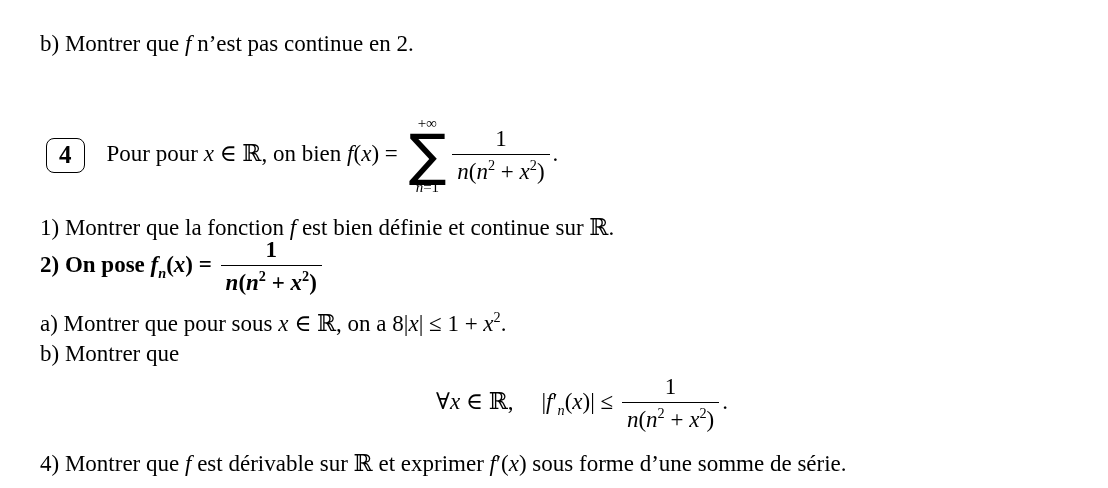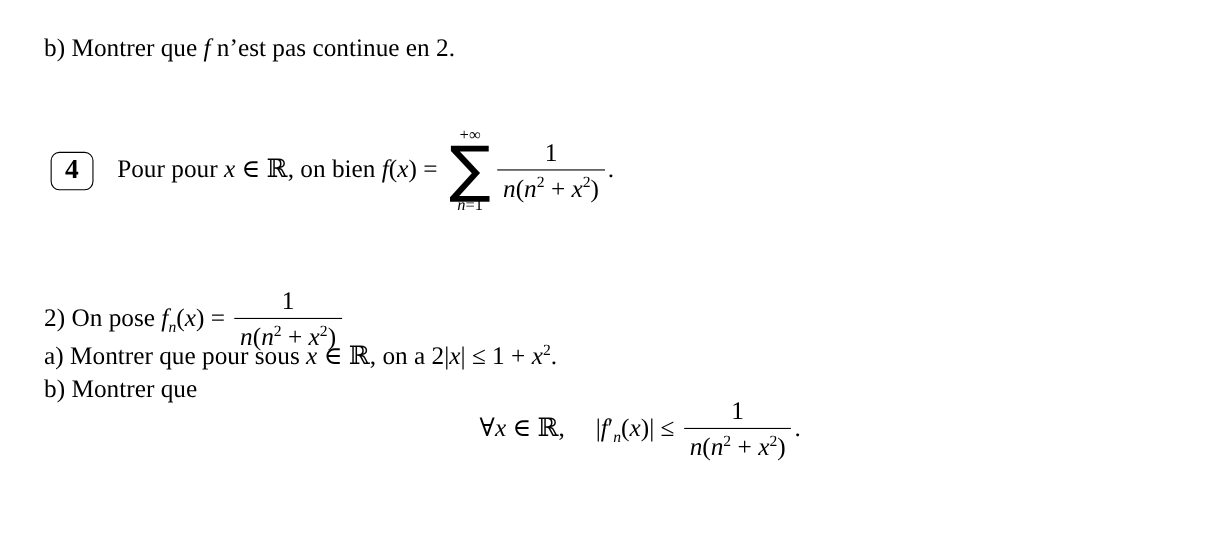--- a/index.html
+++ b/index.html
@@ -58,31 +58,37 @@
   </div>
 
   <div class="line" style="left:46px; top:116px;">
     <span class="exbox"><span>4</span></span><span>Pour pour </span><i>x</i><span> ∈ ℝ, on bien </span><i>f</i><span>(</span><i>x</i><span>) = </span><span class="bigop">
         <span class="limit upper">+∞</span>
         <span class="sigma">∑</span>
         <span class="limit lower"><i>n</i><span>=1</span></span>
       </span><span class="frac"><span class="fnum">1</span><span class="fden"><i>n</i><span>(</span><i>n</i><sup>2</sup><span> + </span><i>x</i><sup>2</sup><span>)</span></span></span><span>.</span>
   </div>
 
+  <div class="line" style="left:40px; top:214px;">
+    <span>1) Montrer que la fonction </span><i>f</i><span> est bien définie et continue sur ℝ.</span>
+  </div>
 
-  <div class="line" style="left:40px; top:260px;">
+  <div class="line" style="left:40px; top:236px;font-weight:bold;">
     <span>2) On pose </span><i>f</i><sub><i>n</i></sub><span>(</span><i>x</i><span>) = </span><span class="frac"><span class="fnum">1</span><span class="fden"><i>n</i><span>(</span><i>n</i><sup>2</sup><span> + </span><i>x</i><sup>2</sup><span>)</span></span></span>
   </div>
 
   <div class="line" style="left:40px; top:310px;">
-    <span>a) Montrer que pour sous </span><i>x</i><span> ∈ ℝ, on a 2|</span><i>x</i><span>| ≤ 1 + </span><i>x</i><sup>2</sup><span>.</span>
+    <span>a) Montrer que pour sous </span><i>x</i><span> ∈ ℝ, on a 8|</span><i>x</i><span>| ≤ 1 + </span><i>x</i><sup>2</sup><span>.</span>
   </div>
 
   <div class="line" style="left:40px; top:340px;">
     <span>b) Montrer que</span>
   </div>
 
-  <div class="display-line" style="top:360px;">
+  <div class="display-line" style="top:373px;">
     <span>∀</span><i>x</i><span> ∈ ℝ,</span><span class="qspace"></span><span>|</span><i>f</i><span>′</span><sub><i>n</i></sub><span>(</span><i>x</i><span>)| ≤ </span><span class="frac"><span class="fnum">1</span><span class="fden"><i>n</i><span>(</span><i>n</i><sup>2</sup><span> + </span><i>x</i><sup>2</sup><span>)</span></span></span><span>.</span>
   </div>
 
+  <div class="line" style="left:40px; top:450px;">
+    <span>4) Montrer que </span><i>f</i><span> est dérivable sur ℝ et exprimer </span><i>f</i><span>′</span><span>(</span><i>x</i><span>)</span><span> sous forme d’une somme de série.</span>
+  </div>
 
 </div>
 
 </body></html>

